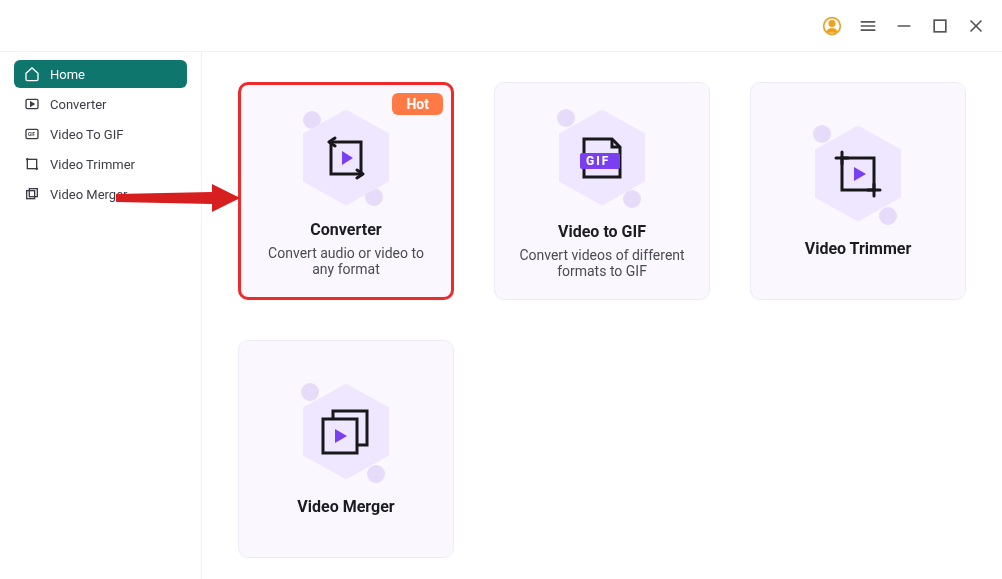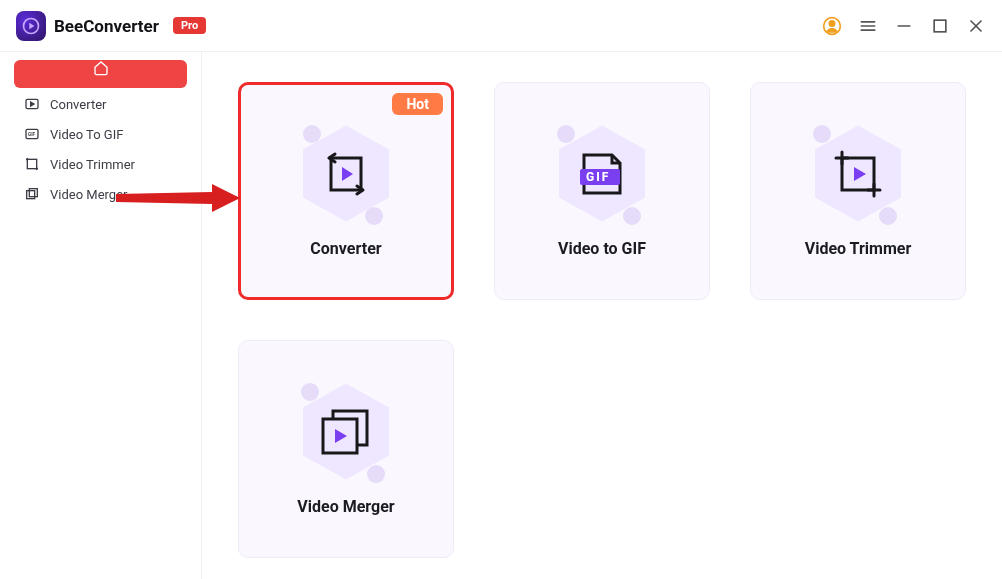--- a/index.html
+++ b/index.html
@@ -58,23 +58,22 @@
     display: flex; align-items: center; gap: 10px;
     height: 28px;
     padding: 0 10px;
     border-radius: 6px;
     font-size: 13px;
     color: #3c3c46;
     cursor: pointer;
     margin-bottom: 2px;
   }
   .side-item.active {
-    background: #ef4444;
+    background: #0f766e;
     color: #fff;
-    flex-direction: column;
   }
   .side-item .ic { width: 16px; height: 16px; display: flex; align-items: center; justify-content: center; }
   .side-item .ic svg { width: 16px; height: 16px; }
 
   .main {
     flex: 1;
     padding: 30px 36px;
     position: relative;
     overflow: auto;
   }
@@ -150,30 +149,20 @@
     left: 112px;
     top: 178px;
     pointer-events: none;
   }
   .arrow svg { width: 130px; height: 40px; }
 </style>
 </head>
 <body>
 
 <div class="titlebar">
-  <div class="logo-wrap">
-    <div class="logo-mark">
-      <svg viewBox="0 0 24 24" fill="none">
-        <circle cx="12" cy="12" r="9" stroke="#c7a7ff" stroke-width="2"></circle>
-        <path d="M10 8l6 4-6 4V8z" fill="#c7a7ff"></path>
-      </svg>
-    </div>
-    <span class="app-title">BeeConverter</span>
-    <span class="pro-badge">Pro</span>
-  </div>
   <div class="titlebar-spacer"></div>
   <div class="titlebar-controls">
     <div class="ctrl-btn user">
       <svg viewBox="0 0 24 24" fill="none" stroke-width="2">
         <circle cx="12" cy="12" r="10" stroke="#f0a020"></circle>
         <circle cx="12" cy="9" r="3.2" fill="#f0a020"></circle>
         <path d="M5.5 20c1.3-3 3.8-4.5 6.5-4.5s5.2 1.5 6.5 4.5" fill="#f0a020"></path>
       </svg>
     </div>
     <div class="ctrl-btn">
@@ -265,40 +254,42 @@
               <svg width="50" height="44" viewBox="0 0 50 44" fill="none">
                 <path d="M10 6h30v32H10z" stroke="#18181b" stroke-width="3" fill="none"></path>
                 <path d="M21 15l11 7-11 7V15z" fill="#7b3ff2"></path>
                 <path d="M14 2l-6 4 6 4" stroke="#18181b" stroke-width="3" fill="none" stroke-linecap="round" stroke-linejoin="round"></path>
                 <path d="M36 42l6-4-6-4" stroke="#18181b" stroke-width="3" fill="none" stroke-linecap="round" stroke-linejoin="round"></path>
               </svg>
             </div>
           </div>
         </div>
         <div class="card-title">Converter</div>
+        <div class="card-desc">Convert audio or video to any format</div>
       </div>
 
       <div class="card">
         <div class="card-art">
           <span class="dot big" style="left:42px; top:6px;"></span>
           <span class="dot sm" style="left:70px; top:68px;"></span>
           <span class="dot big" style="right:48px; bottom:4px;"></span>
           <span class="dot sm" style="right:76px; top:44px;"></span>
           <div class="hex">
             <div class="hex-inner">
               <svg width="56" height="50" viewBox="0 0 56 50" fill="none">
                 <path d="M10 6h28l8 8v30H10z" stroke="#18181b" stroke-width="3" fill="none"></path>
                 <path d="M38 6v8h8" stroke="#18181b" stroke-width="3" fill="none"></path>
                 <rect x="6" y="20" width="40" height="16" rx="2" fill="#7b3ff2"></rect>
                 <text x="12" y="32" font-size="12" font-weight="800" fill="#ffffff" letter-spacing="2">GIF</text>
               </svg>
             </div>
           </div>
         </div>
         <div class="card-title">Video to GIF</div>
+        <div class="card-desc">Convert videos of different formats to GIF</div>
       </div>
 
       <div class="card">
         <div class="card-art">
           <span class="dot big" style="left:42px; top:6px;"></span>
           <span class="dot sm" style="left:70px; top:68px;"></span>
           <span class="dot big" style="right:48px; bottom:4px;"></span>
           <span class="dot sm" style="right:76px; top:44px;"></span>
           <div class="hex">
             <div class="hex-inner">

